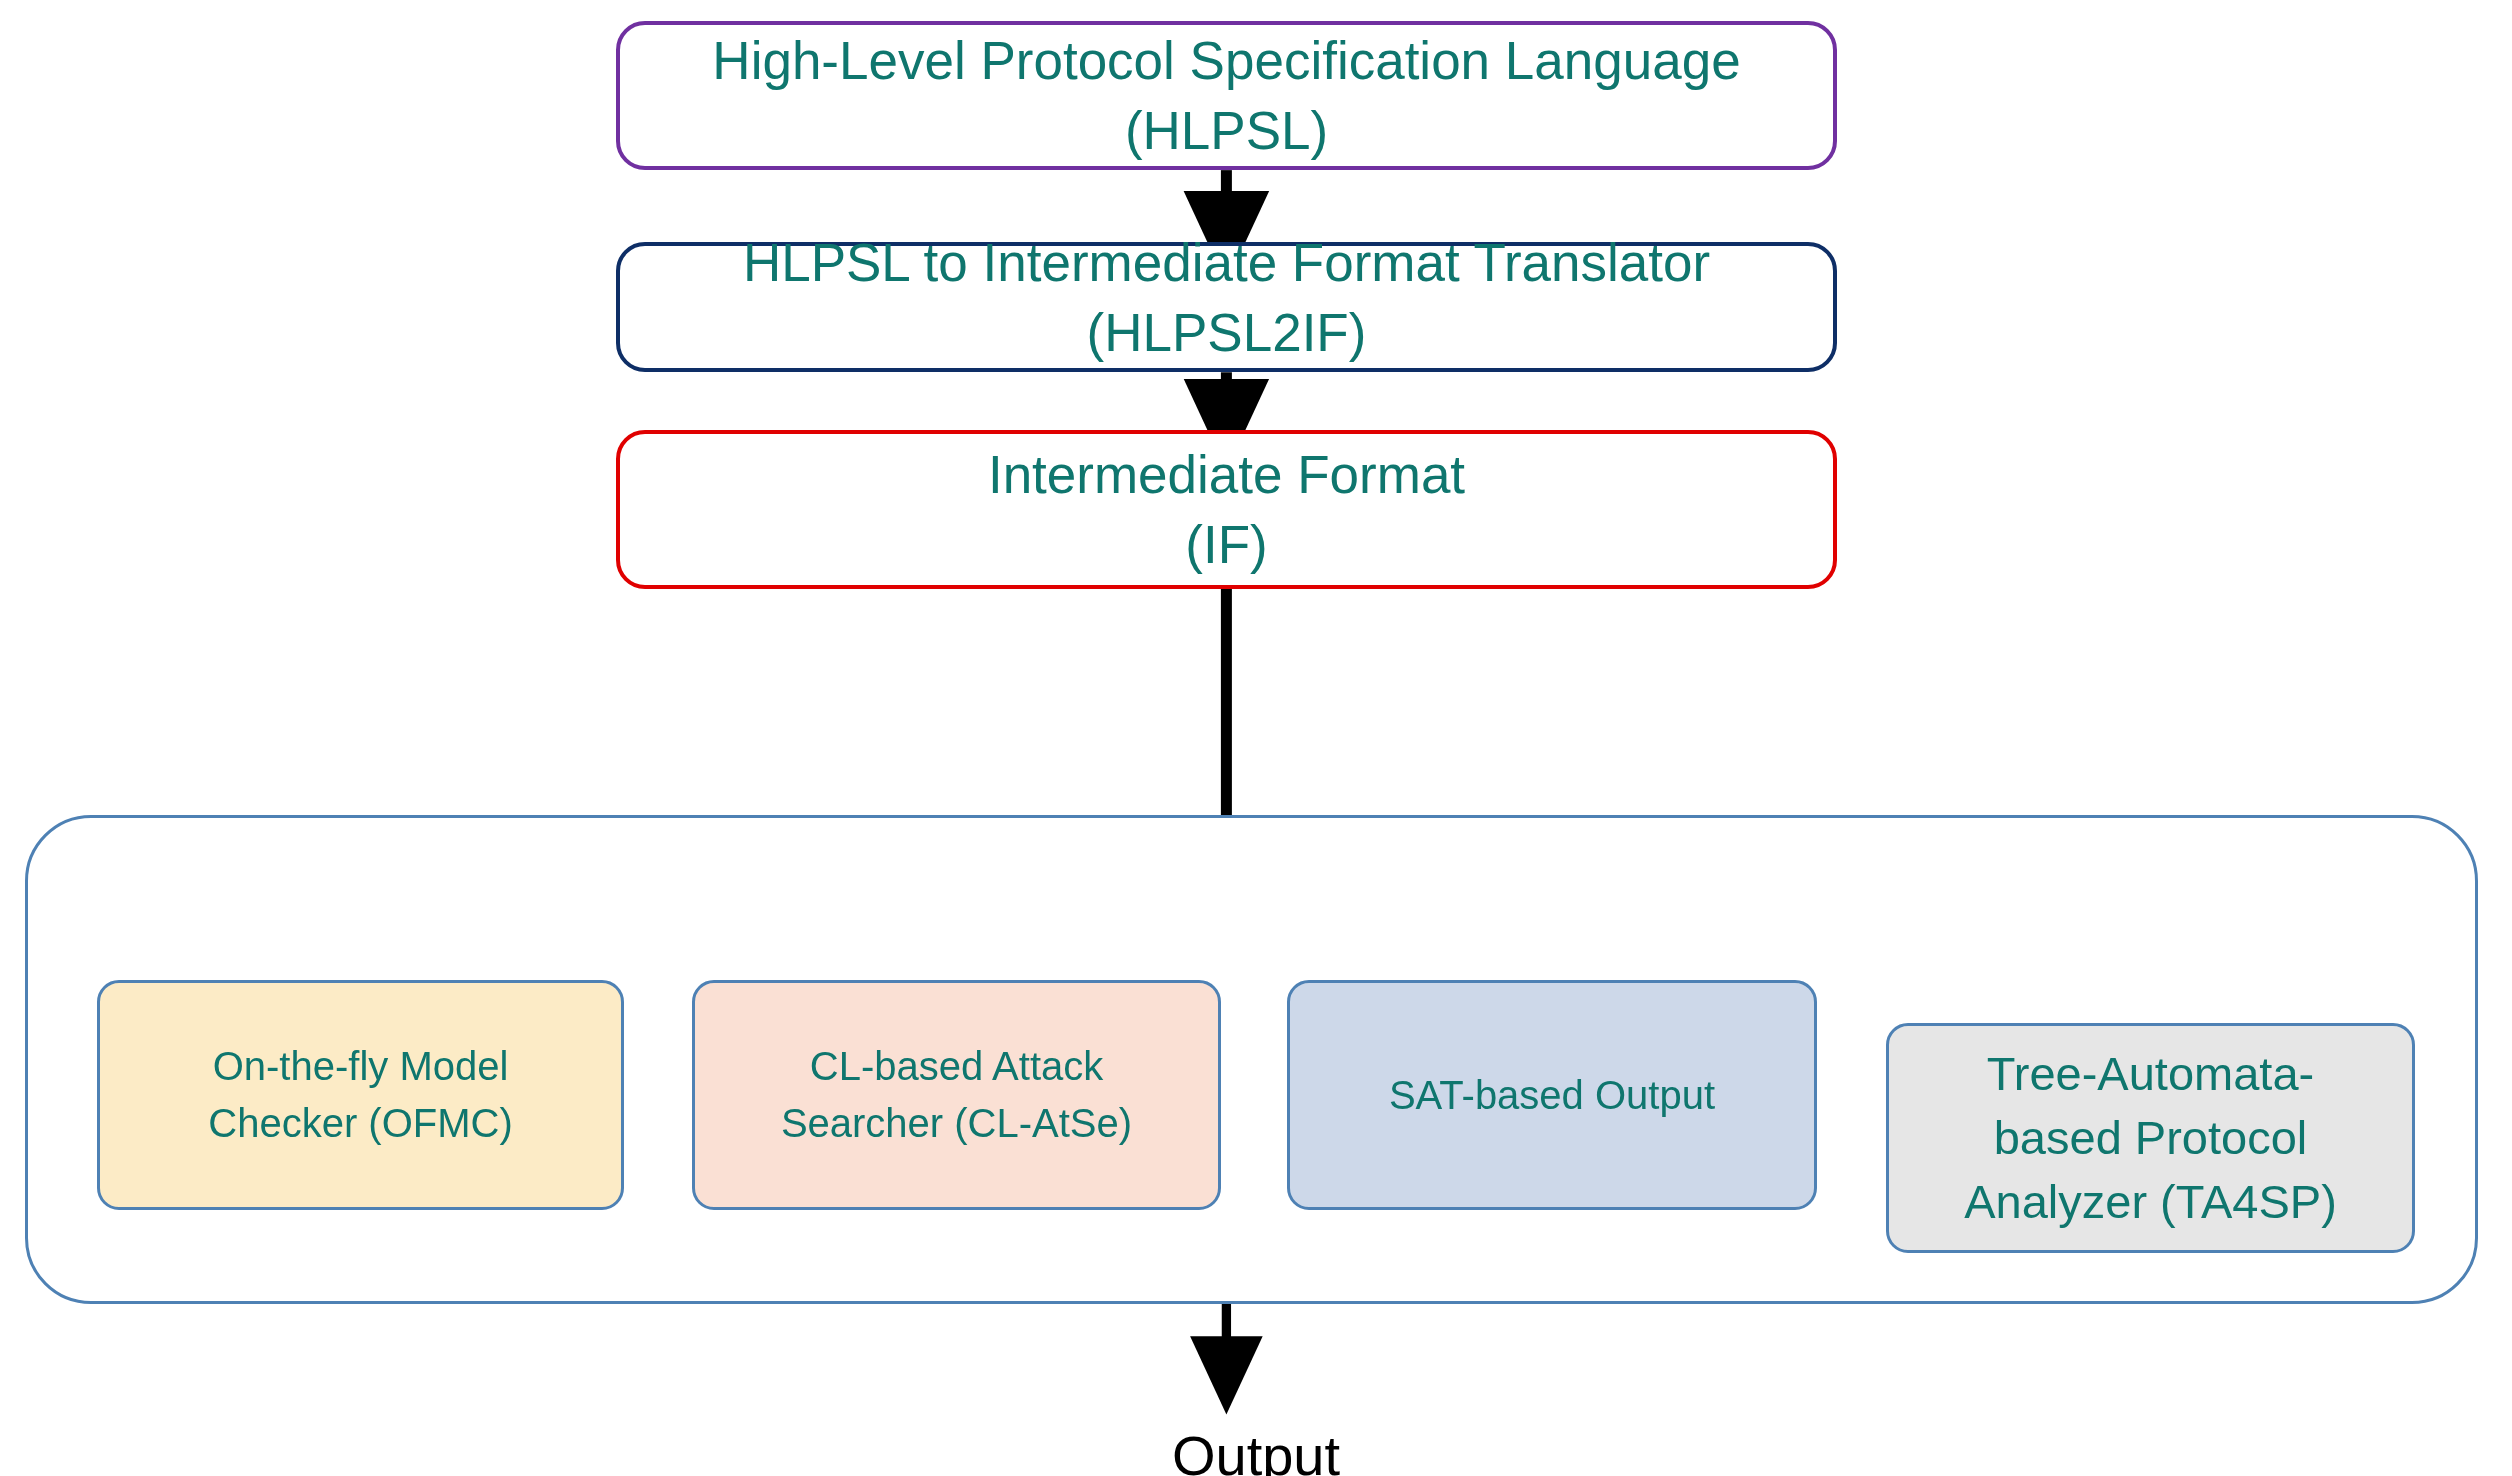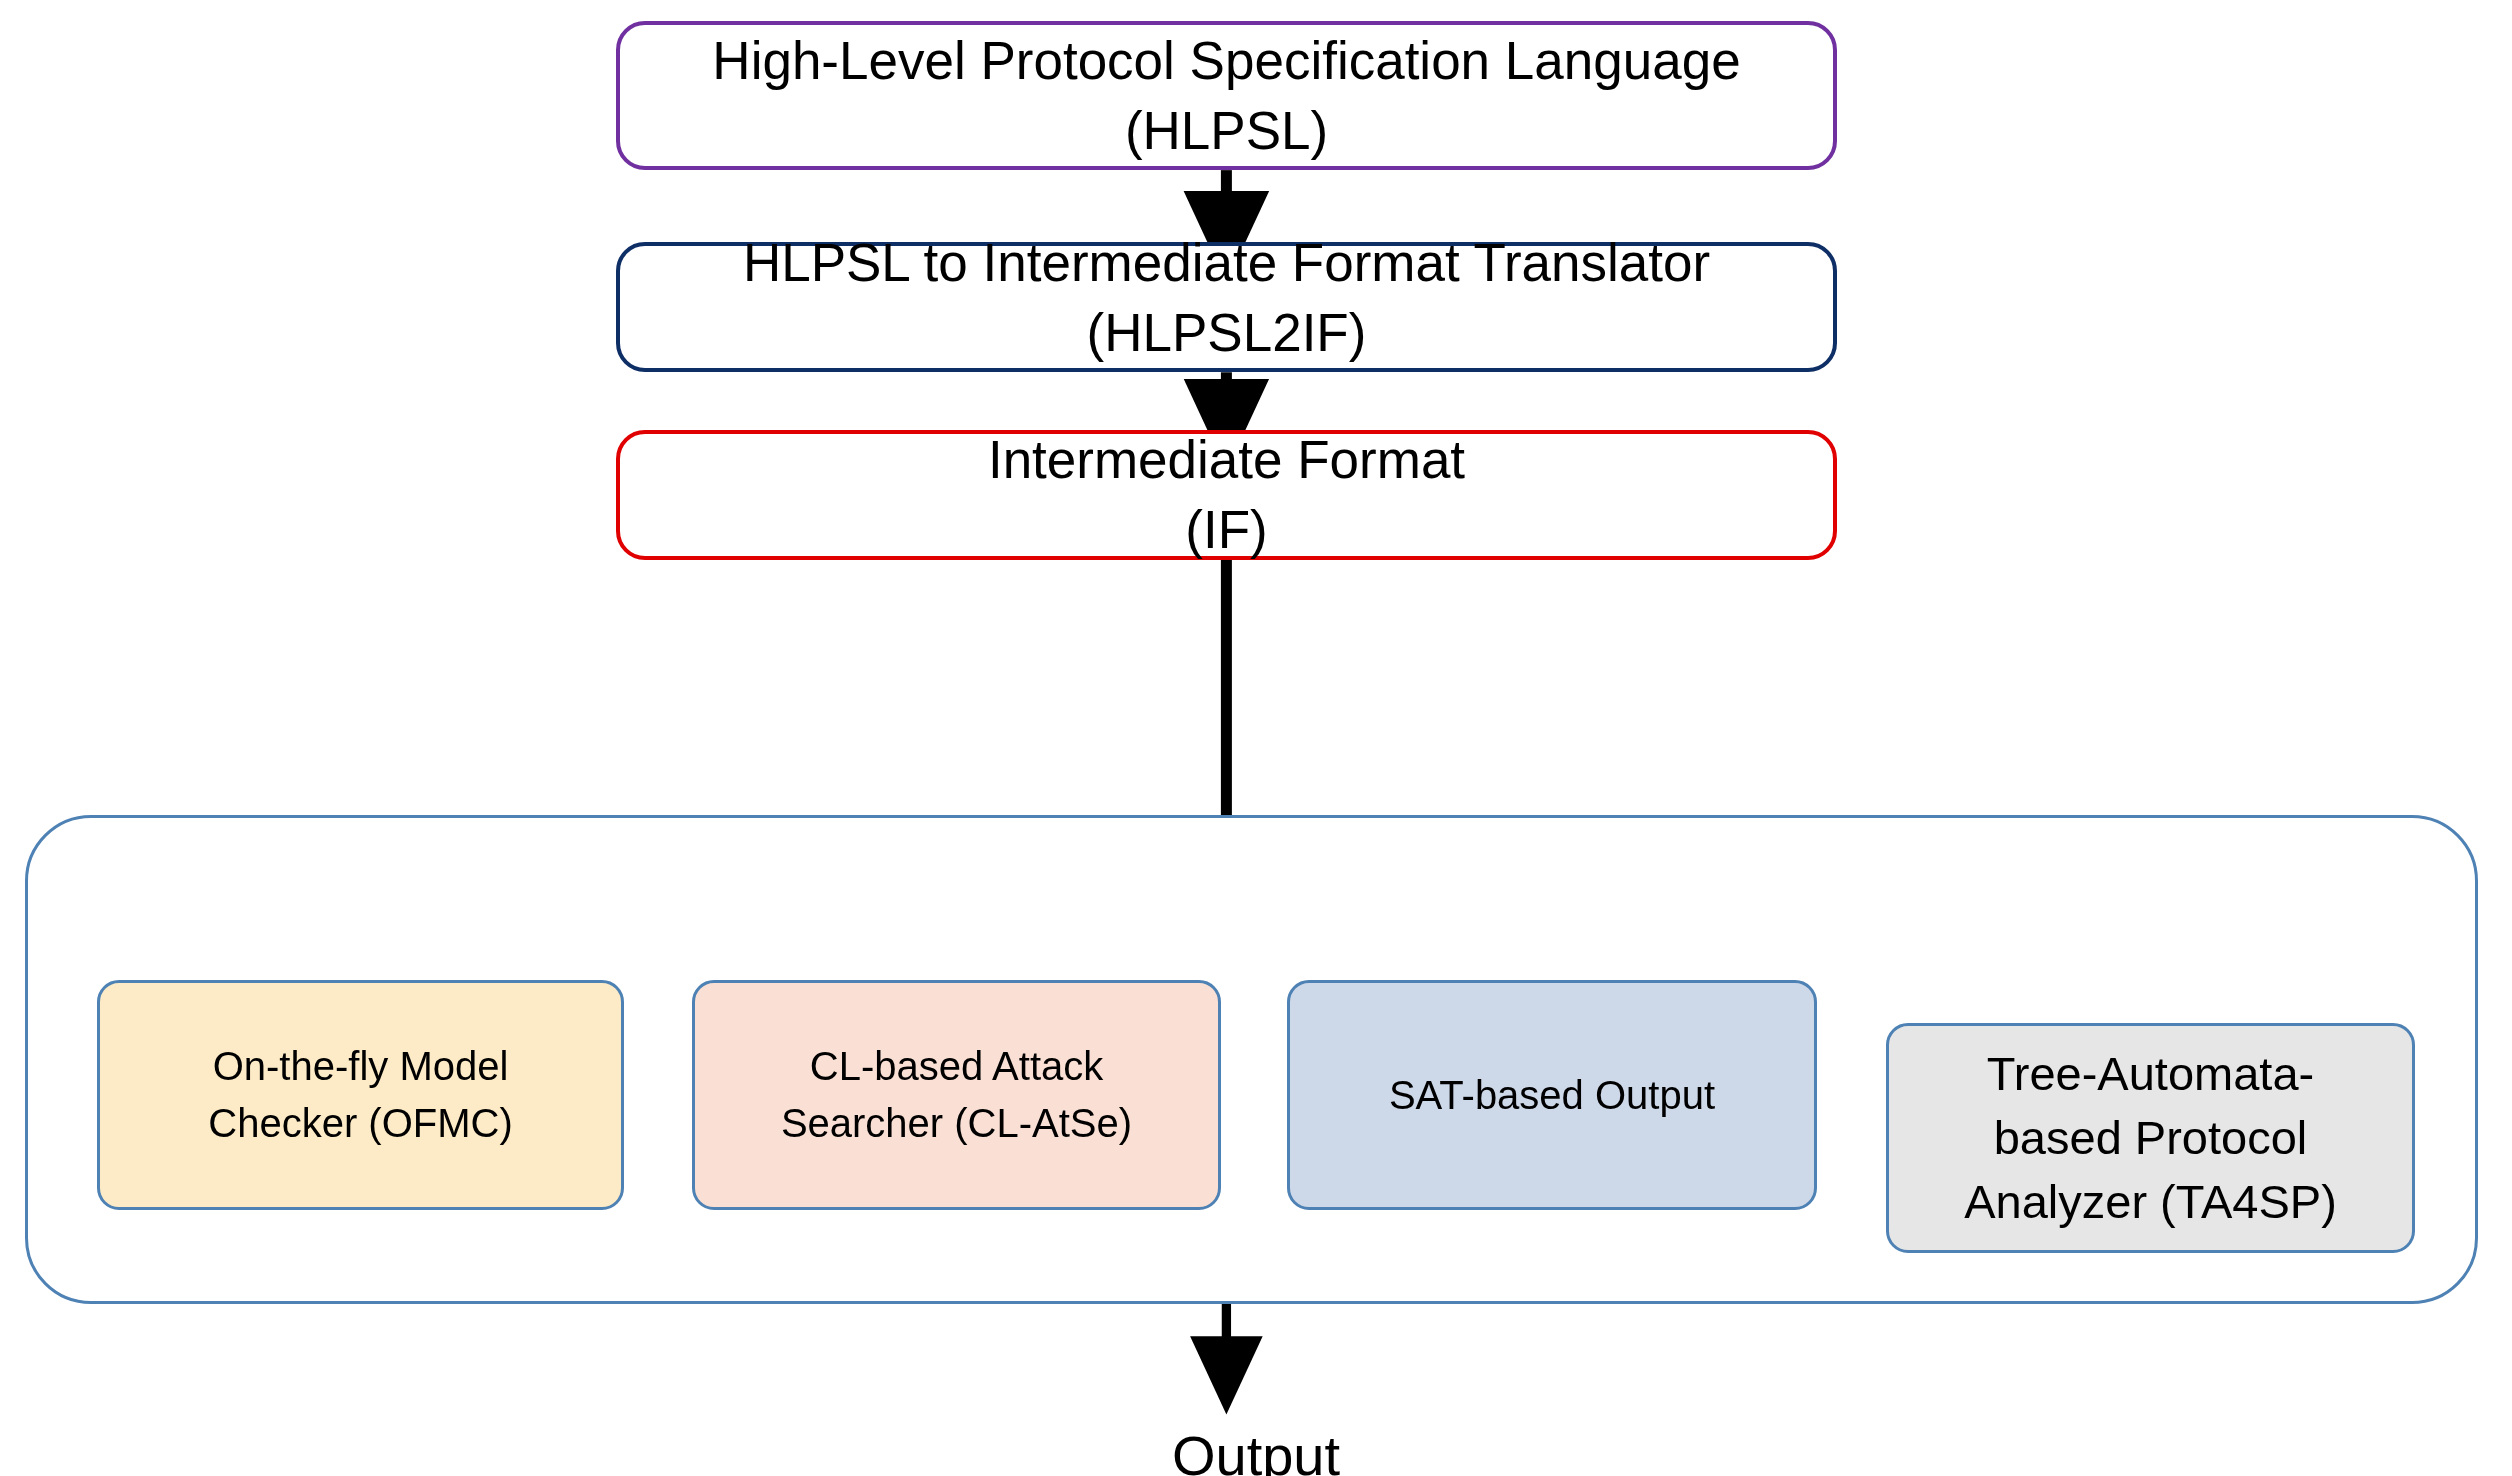--- a/index.html
+++ b/index.html
@@ -26,39 +26,39 @@
     pointer-events: none;
   }
   .node {
     position: absolute;
     box-sizing: border-box;
     display: flex;
     flex-direction: column;
     align-items: center;
     justify-content: center;
     text-align: center;
-    color: #000000;
+    color: #0f766e;
     background: #ffffff;
   }
   .node .line {
     display: block;
     white-space: nowrap;
   }
 
   
   .node-top {
     border-width: 4.2px;
     border-style: solid;
     border-radius: 29px;
     font-size: 53px;
     line-height: 1.32;
   }
   #node-hlpsl   { left: 616px; top: 21px;  width: 1221px; height: 149px; border-color: #7030A0; }
   #node-hlpsl2if{ left: 616px; top: 242px; width: 1221px; height: 130px; border-color: #0E2E66; justify-content: flex-end; }
-  #node-if      { left: 616px; top: 430px; width: 1221px; height: 130px; border-color: #E00000; }
+  #node-if      { left: 616px; top: 430px; width: 1221px; height: 159px; border-color: #E00000; }
 
   
   #tool-container {
     position: absolute;
     left: 25px;
     top: 815px;
     width: 2453px;
     height: 489px;
     box-sizing: border-box;
     border: 3.4px solid #4E81B4;

